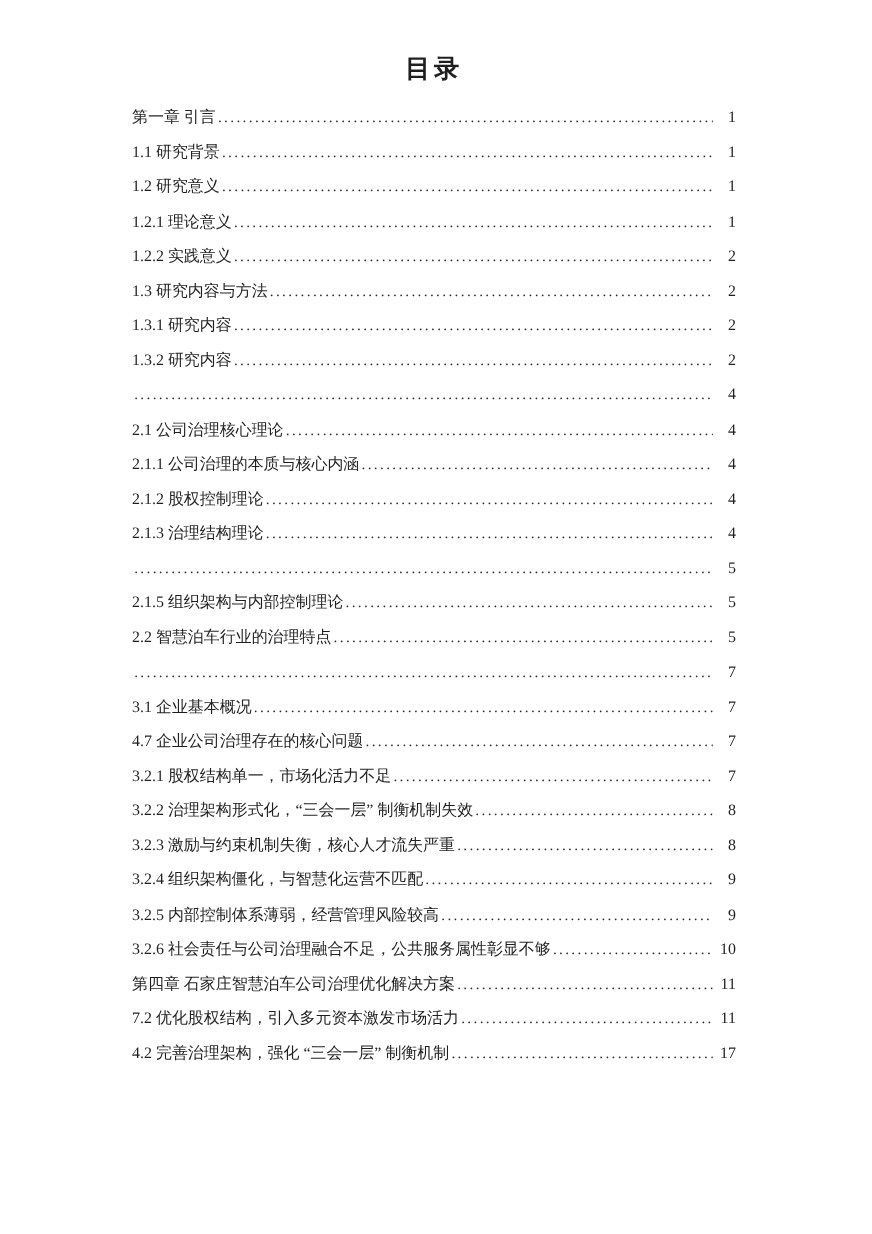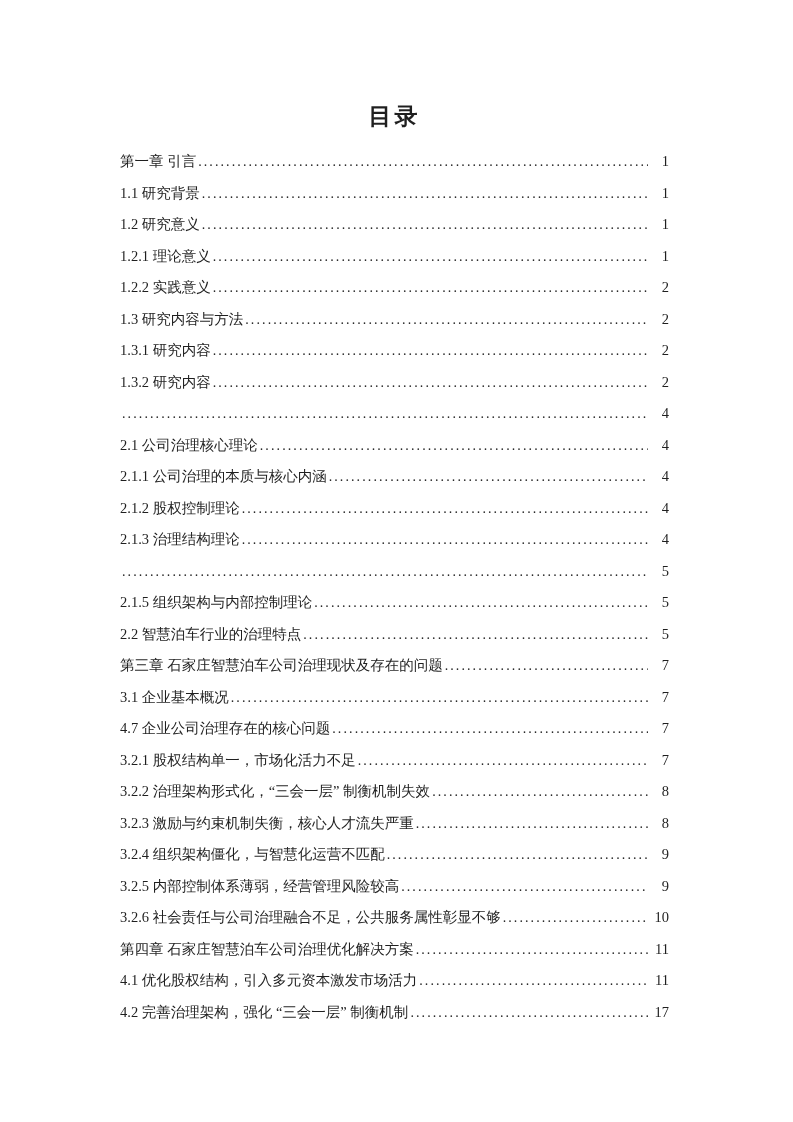--- a/index.html
+++ b/index.html
@@ -17,21 +17,21 @@
     color: #1f1f1f;
   }
   .content {
     position: absolute;
     left: 120px;
     top: 0;
     width: 549px;
   }
   .doc-title {
     margin: 0;
-    padding-top: 101px;
+    padding-top: 47px;
     text-align: center;
     font-size: 23px;
     font-weight: 600;
     letter-spacing: 3px;
     line-height: 32px;
     color: #1f1f1f;
   }
   .toc {
     margin-top: 13px;
   }
@@ -163,21 +163,20 @@
     <span class="toc-page">5</span>
   </div>
 
   <div class="toc-row">
     <span class="toc-label">2.2 智慧泊车行业的治理特点</span>
     <span class="toc-dots"></span>
     <span class="toc-page">5</span>
   </div>
 
   <div class="toc-row">
-    <span class="toc-label">第三章 石家庄智慧泊车公司治理现状及存在的问题</span>
     <span class="toc-dots"></span>
     <span class="toc-page">7</span>
   </div>
 
   <div class="toc-row">
     <span class="toc-label">3.1 企业基本概况</span>
     <span class="toc-dots"></span>
     <span class="toc-page">7</span>
   </div>
 
@@ -223,21 +222,21 @@
     <span class="toc-page">10</span>
   </div>
 
   <div class="toc-row">
     <span class="toc-label">第四章 石家庄智慧泊车公司治理优化解决方案</span>
     <span class="toc-dots"></span>
     <span class="toc-page">11</span>
   </div>
 
   <div class="toc-row">
-    <span class="toc-label">4.1 优化股权结构，引入多元资本激发市场活力</span>
+    <span class="toc-label">7.2 优化股权结构，引入多元资本激发市场活力</span>
     <span class="toc-dots"></span>
     <span class="toc-page">11</span>
   </div>
 
   <div class="toc-row">
     <span class="toc-label">4.2 完善治理架构，强化 “三会一层” 制衡机制</span>
     <span class="toc-dots"></span>
     <span class="toc-page">17</span>
   </div>
 </div>

